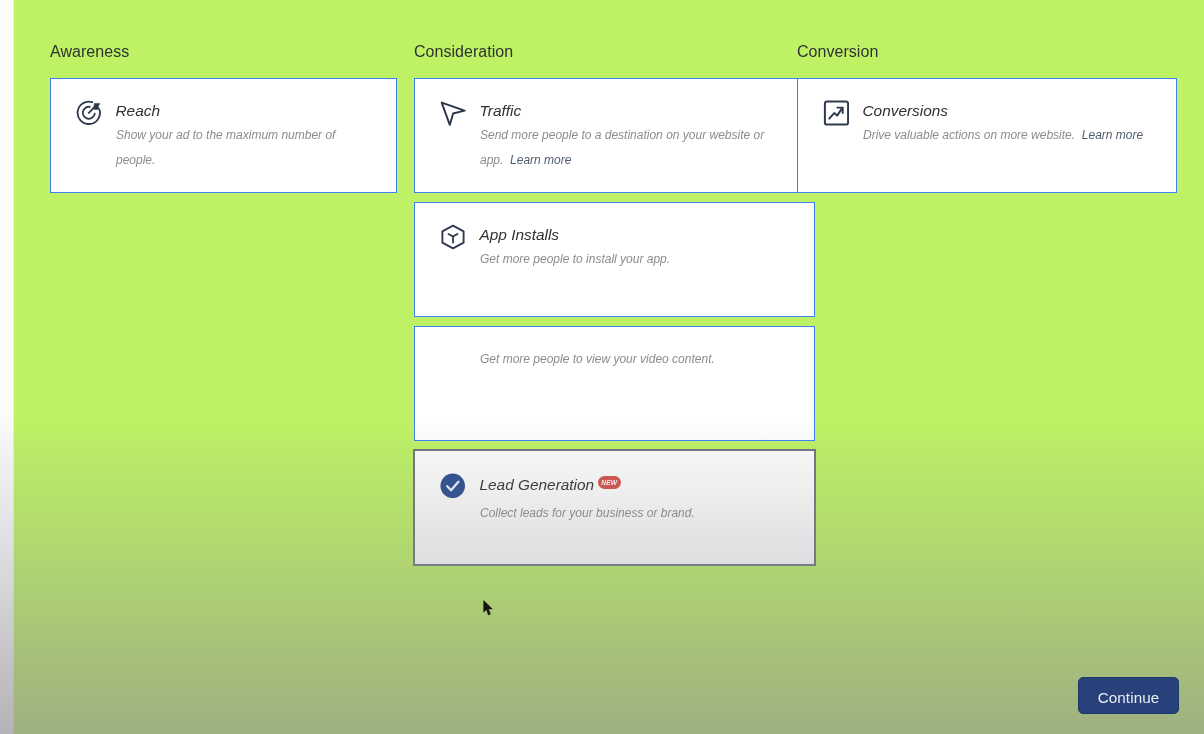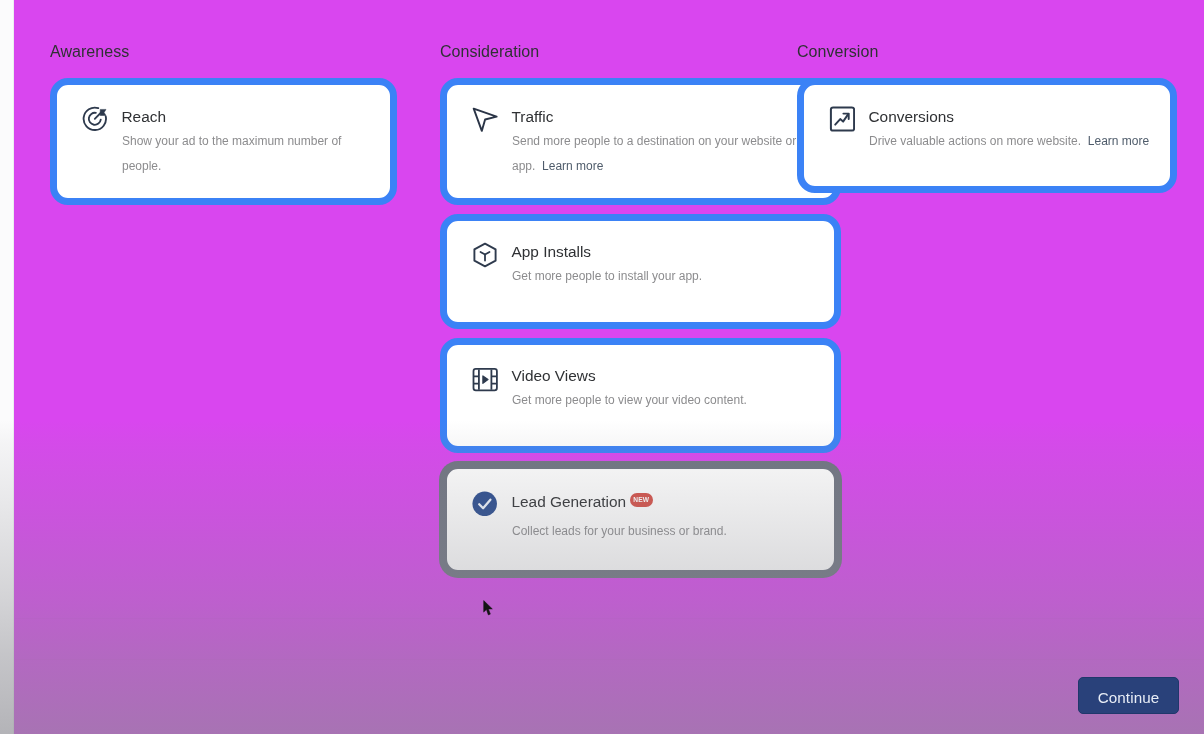--- a/index.html
+++ b/index.html
@@ -1,33 +1,33 @@
 <!DOCTYPE html>
 <html><head>
 <meta charset="utf-8">
 <title>Campaign Objective</title>
 <style>
   *{box-sizing:border-box;margin:0;padding:0;}
   html,body{width:1204px;height:734px;overflow:hidden;}
   body{font-family:"Liberation Sans",sans-serif;background:#ffffff;-webkit-font-smoothing:antialiased;}
-  .page{position:relative;width:1204px;height:734px;background:#d946ef;overflow:hidden;}
+  .page{position:relative;width:1204px;height:734px;background:#bef264;overflow:hidden;}
 
   .left-rail{position:absolute;left:0;top:0;width:13px;height:734px;background:#fbfbfc;}
   .rail-divider{position:absolute;left:13px;top:0;width:1px;height:734px;background:#eceef1;}
 
   .cols{position:absolute;left:0;top:0;width:1204px;height:734px;}
   .col{position:absolute;top:44px;}
   .col-0{left:50px;width:347px;}
-  .col-1{left:440px;width:401px;}
+  .col-1{left:414px;width:401px;}
   .col-2{left:797px;width:380px;}
 
   .col-title{font-size:16.0px;line-height:16px;color:#2f3134;font-weight:400;letter-spacing:0.04px;height:16px;}
 
-  .card{position:relative;border:7px solid #3b82f6;border-radius:18px;background:#ffffff;
-        padding:21px 20px 19px 25px;margin-top:9px;min-height:115px;}
+  .card{position:relative;border:1px solid #3b82f6;border-radius:0;background:#ffffff;
+        padding:21px 20px 19px 25px;margin-top:9px;min-height:115px;font-style:italic;}
   .col-title + .card{margin-top:18px;}
   .card.selected{border-color:#6f7481;box-shadow:0 0 0 1px #6f7481;}
 
   .card-head{display:flex;align-items:flex-start;}
   .card-icon{width:26px;height:26px;flex:0 0 26px;display:block;margin-top:-2px;position:relative;top:2px;}
   .card-title-wrap{margin-left:13.5px;display:flex;align-items:center;height:22px;margin-top:-0.5px;}
   .card-title-wrap.hasbadge{height:31px;align-items:flex-start;}
   .card-title-wrap.hasbadge .card-title{line-height:26px;}
   .card-title-wrap.hasbadge .badge-new{margin-top:4px;}
   .card-title{font-size:15.4px;line-height:26px;color:#2f3134;font-weight:400;white-space:nowrap;}
@@ -100,31 +100,20 @@
              <path d="M8.5 9.9 L13 12.6 L17.5 9.9" stroke="#2e3a4d" stroke-width="1.8" stroke-linecap="round" stroke-linejoin="round"></path>
              <path d="M13 12.6 L13 18.6" stroke="#2e3a4d" stroke-width="1.8" stroke-linecap="round"></path>
            </svg>
           <div class="card-title-wrap">
             <span class="card-title">App Installs</span>
           </div>
         </div>
         <div class="card-desc">Get more people to install your app.</div>
       </div>
       <div class="card">
-        <div class="card-head">
-          <svg class="card-icon" viewBox="0 0 26 26" fill="none">
-             <rect x="1.5" y="2.9" width="23.4" height="21.4" rx="2.3" stroke="#2e3a4d" stroke-width="1.8"></rect>
-             <path d="M6.9 3.4 L6.9 23.8 M19.4 3.4 L19.4 23.8" stroke="#2e3a4d" stroke-width="1.8"></path>
-             <path d="M1.9 10.3 L6.6 10.3 M1.9 17.7 L6.6 17.7 M19.7 10.3 L24.5 10.3 M19.7 17.7 L24.5 17.7" stroke="#2e3a4d" stroke-width="1.7"></path>
-             <path d="M10.9 9.9 L16.0 13.6 L10.9 17.3 Z" fill="#2e3a4d" stroke="#2e3a4d" stroke-width="1.2" stroke-linejoin="round"></path>
-           </svg>
-          <div class="card-title-wrap">
-            <span class="card-title">Video Views</span>
-          </div>
-        </div>
         <div class="card-desc">Get more people to view your video content.</div>
       </div>
       <div class="card selected">
         <div class="card-head">
           <svg class="card-icon" viewBox="0 0 26 26" fill="none">
              <circle cx="12.7" cy="13.85" r="12.3" fill="#284a8e"></circle>
              <path d="M7.2 14.3 L11.1 18.2 L18.4 9.7" stroke="#eef4fc" stroke-width="2.3" stroke-linecap="round" stroke-linejoin="round"></path>
            </svg>
           <div class="card-title-wrap hasbadge">
             <span class="card-title">Lead Generation</span>

